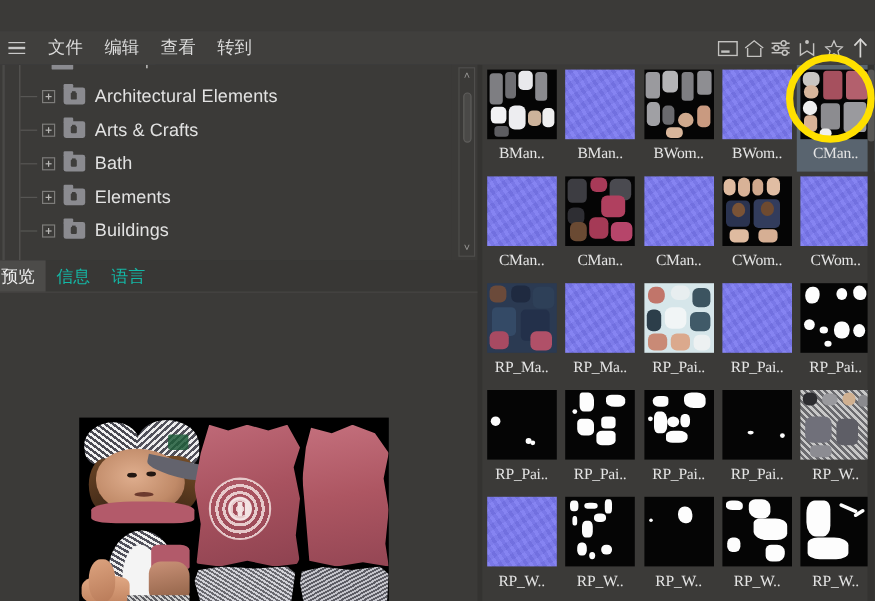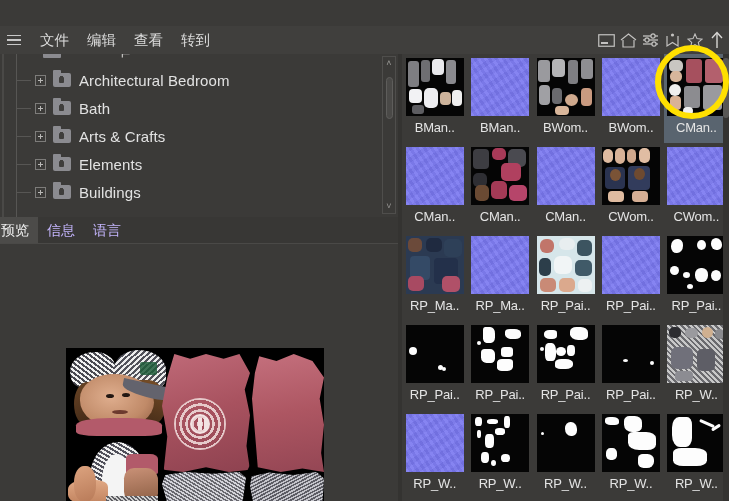--- a/index.html
+++ b/index.html
@@ -160,21 +160,21 @@
 
   
   #tabstrip {
     position: absolute; left: 0; top: 217px; width: 400px; height: 27px;
     background: #383735;
     display: flex; align-items: flex-end;
     border-bottom: 1px solid #4a4947;
   }
   .tab {
     height: 26px; line-height: 26px;
-    padding: 0 9px; font-size: 14px; color: #c4b5fd;
+    padding: 0 9px; font-size: 14px; color: #14b8a6;
     white-space: nowrap;
   }
   .tab.active {
     background: #4c4b49; color: #f0f0f0;
   }
   .tab.first { margin-left: -8px; }
 
   
   #preview-pane {
     position: absolute; left: 0; top: 244px; width: 400px; height: 257px;
@@ -342,21 +342,21 @@
   }
   .thumb-cell.selected { background: #59646f; }
   .thumb-img {
     width: 58px; height: 58px;
     background: #000;
     position: relative; overflow: hidden;
     flex: none;
   }
   .thumb-label {
     margin-top: 4px; font-size: 13px; color: #e4e4e4;
-    white-space: nowrap; letter-spacing: -.2px;
+    white-space: nowrap; letter-spacing: -.2px; font-family: Liberation Serif, serif;
   }
 
   
   .t-blue {
     background: #7a78f0;
     background-image:
       repeating-linear-gradient(57deg, rgba(255,255,255,.055) 0 3px, rgba(0,0,0,.04) 3px 6px),
       repeating-linear-gradient(-34deg, rgba(255,255,255,.04) 0 5px, rgba(0,0,0,.03) 5px 10px);
   }
   .t-black { background: #050505; }
@@ -456,33 +456,33 @@
 
       <div class="tree-row clipped">
         <span class="tree-partial"></span>
         <span class="tree-partial-arc">⌐</span>
       </div>
 
 
       <div class="tree-row">
         <span class="expander"></span>
         <span class="folder-ico"></span>
-        <span class="tree-label">Architectural Bedroom</span>
+        <span class="tree-label">Architectural Elements</span>
+      </div>
+
+      <div class="tree-row">
+        <span class="expander"></span>
+        <span class="folder-ico"></span>
+        <span class="tree-label">Arts &amp; Crafts</span>
       </div>
 
       <div class="tree-row">
         <span class="expander"></span>
         <span class="folder-ico"></span>
         <span class="tree-label">Bath</span>
-      </div>
-
-      <div class="tree-row">
-        <span class="expander"></span>
-        <span class="folder-ico"></span>
-        <span class="tree-label">Arts &amp; Crafts</span>
       </div>
 
       <div class="tree-row">
         <span class="expander"></span>
         <span class="folder-ico"></span>
         <span class="tree-label">Elements</span>
       </div>
 
       <div class="tree-row">
         <span class="expander"></span>

